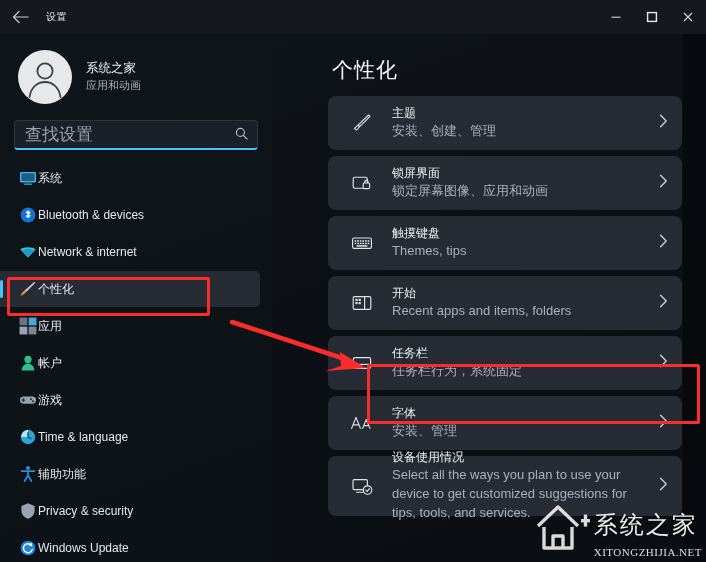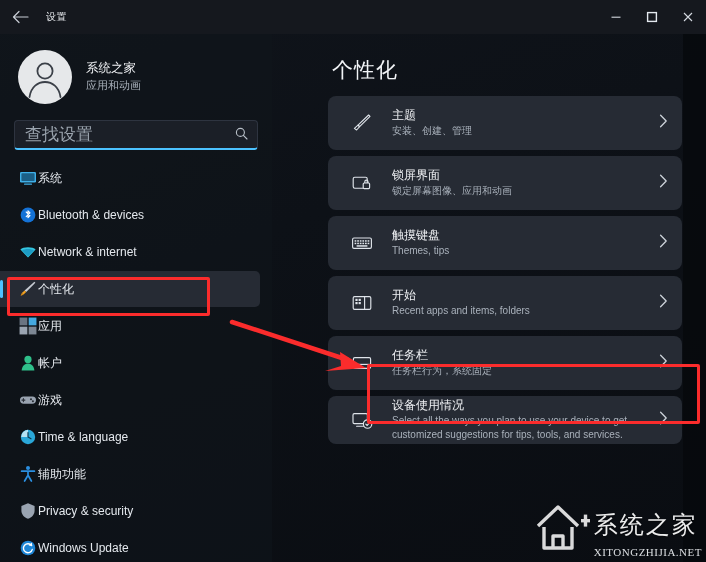--- a/index.html
+++ b/index.html
@@ -100,29 +100,29 @@
   .page-title {
     font-size: 21px; color: #f2f4f7; font-weight: normal;
     padding: 22px 0 12px 60px; letter-spacing: 1px;
   }
   .cards { padding: 0 24px 0 24px; }
   .card {
     position: relative; height: 54px; background: #262b34;
     border-radius: 8px; margin-bottom: 6px;
     display: flex; align-items: center; padding-left: 22px; padding-right: 30px; margin-left: 32px;
   }
-  .card.tall { height: 48px; }
+  .card.tall { height: 60px; }
   .card-ico {
     width: 24px; height: 24px; flex: 0 0 24px;
     display: flex; align-items: center; justify-content: center; color: #dfe4ea;
   }
   .card-ico svg { display: block; }
   .card-text { margin-left: 18px; min-width: 0; }
   .card-title { font-size: 12px; color: #f0f2f5; line-height: 1.4; }
-  .card-sub { font-size: 10px; color: #a9b1bb; line-height: 1.45; }
+  .card-sub { font-size: 13px; color: #a9b1bb; line-height: 1.45; }
   .chev {
     position: absolute; right: 14px; top: 50%; transform: translateY(-50%);
     color: #cdd3da;
   }
 
   
   .rightband {
     position: absolute; right: 0; top: 34px; width: 23px; height: 528px;
     background: rgba(6,8,11,0.72); pointer-events: none;
   }
@@ -440,20 +440,37 @@
           <span class="card-title" style="display:block">任务栏</span>
           <span class="card-sub" style="display:block">任务栏行为，系统固定</span>
         </span>
         <span class="chev">
           <svg width="9" height="14" viewBox="0 0 9 14">
               <path d="M1.6 1.3 L7.2 7 L1.6 12.7" stroke="#cdd3da" stroke-width="1.3" fill="none" stroke-linecap="round" stroke-linejoin="round"></path>
             </svg>
         </span>
       </div>
 
+      <div class="card">
+        <span class="card-ico">
+          <svg width="24" height="22" viewBox="0 0 24 22">
+            <path d="M1.6 16.4 L6 5.4 L10.4 16.4 M3.3 12.8 H8.7" fill="none" stroke="#dfe4ea" stroke-width="1.15" stroke-linecap="round" stroke-linejoin="round"></path>
+            <path d="M12.6 16.4 L16.3 7.6 L20 16.4 M14 13.6 H18.6" fill="none" stroke="#dfe4ea" stroke-width="1.15" stroke-linecap="round" stroke-linejoin="round"></path>
+          </svg>
+        </span>
+        <span class="card-text">
+          <span class="card-title" style="display:block">字体</span>
+          <span class="card-sub" style="display:block">安装、管理</span>
+        </span>
+        <span class="chev">
+          <svg width="9" height="14" viewBox="0 0 9 14">
+              <path d="M1.6 1.3 L7.2 7 L1.6 12.7" stroke="#cdd3da" stroke-width="1.3" fill="none" stroke-linecap="round" stroke-linejoin="round"></path>
+            </svg>
+        </span>
+      </div>
 
       <div class="card tall">
         <span class="card-ico">
           <svg width="22" height="22" viewBox="0 0 22 22">
             <rect x="2" y="4.6" width="14.4" height="10" rx="1.3" fill="none" stroke="#dfe4ea" stroke-width="1.15"></rect>
             <path d="M5.6 17.2 H12.8" stroke="#dfe4ea" stroke-width="1.15" stroke-linecap="round"></path>
             <circle cx="16.6" cy="15" r="4.2" fill="#262b34" stroke="#dfe4ea" stroke-width="1.15"></circle>
             <path d="M14.8 15.1 L16.2 16.5 L18.5 13.6" fill="none" stroke="#dfe4ea" stroke-width="1.15" stroke-linecap="round" stroke-linejoin="round"></path>
           </svg>
         </span>

